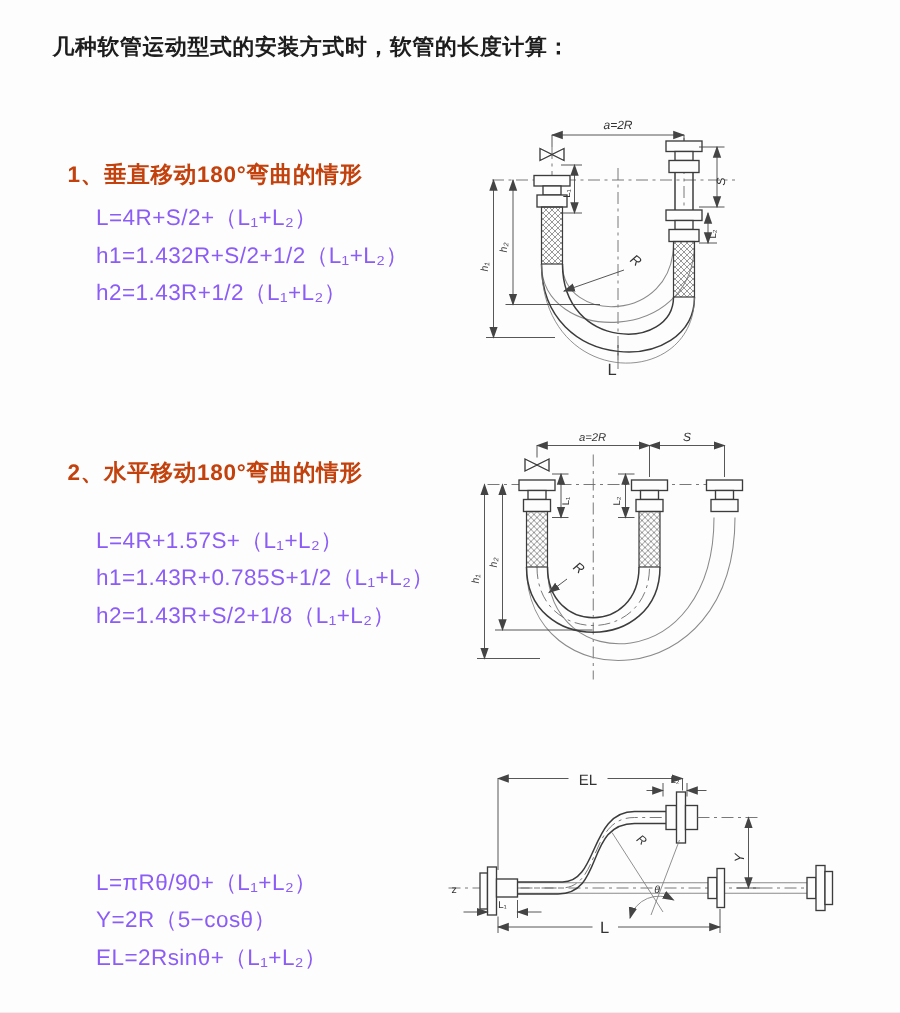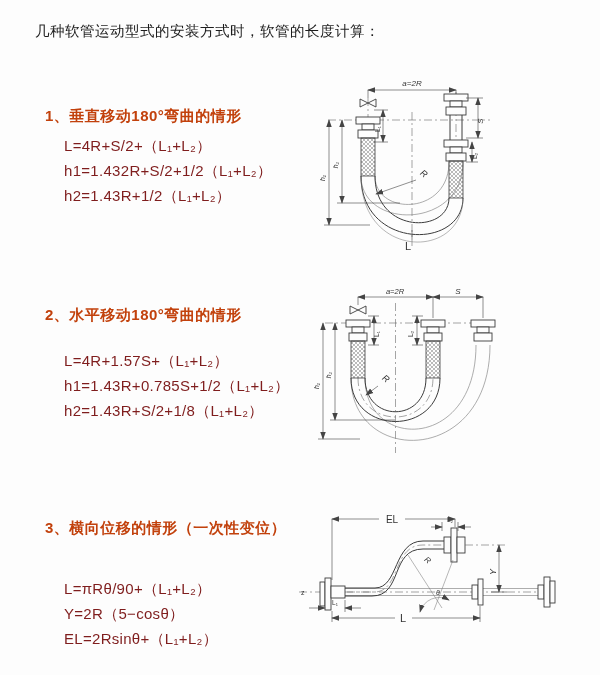--- a/index.html
+++ b/index.html
@@ -4,29 +4,29 @@
 <style>
   html,body { margin:0; padding:0; background:#ffffff; }
   .page {
     position:relative; width:600px; height:675px; background:#fdfdfd;
     font-family:"Liberation Sans","DejaVu Sans",sans-serif; color:#222;
     overflow:hidden;
     border-right:1px solid #e6e6e6; border-bottom:2px solid #e0e0e0;
   }
   .title {
     position:absolute; left:35px; top:22px;
-    font-size:14.5px; font-weight:normal; letter-spacing:0.5px; color:#1d1d1d;
+    font-size:14.5px; font-weight:bold; letter-spacing:0.5px; color:#1d1d1d;
   }
   .sec-heading {
     position:absolute; left:45px;
     font-size:15px; font-weight:bold; letter-spacing:0.5px; color:#c2410c;
   }
   .formulas {
     position:absolute; left:64px;
-    font-size:15px; color:#7f1d1d; letter-spacing:0.3px;
+    font-size:15px; color:#8b5cf6; letter-spacing:0.3px;
   }
   .formulas .fline { height:25px; line-height:25px; white-space:pre; }
   svg.diag { position:absolute; }
   svg.diag text { font-family:"Liberation Sans","DejaVu Sans",sans-serif; fill:#333; }
   .obj   { stroke:#3c3c3c; stroke-width:1; fill:none; }
   .objf  { stroke:#3c3c3c; stroke-width:0.9; fill:#fdfdfd; }
   .ghost { stroke:#8a8a8a; stroke-width:0.7; fill:none; }
   .dim   { stroke:#444; stroke-width:0.6; fill:none; }
   .cline { stroke:#6a6a6a; stroke-width:0.6; fill:none; stroke-dasharray:8 3 2 3; }
   .thin  { stroke:#7a7a7a; stroke-width:0.55; fill:none; }
@@ -45,21 +45,20 @@
     <div class="fline">h2=1.43R+1/2（L₁+L₂）</div>
   </div>
 
   <div class="sec-heading" style="top:306px">2、水平移动180°弯曲的情形</div>
   <div class="formulas" style="top:348px">
     <div class="fline">L=4R+1.57S+（L₁+L₂）</div>
     <div class="fline">h1=1.43R+0.785S+1/2（L₁+L₂）</div>
     <div class="fline">h2=1.43R+S/2+1/8（L₁+L₂）</div>
   </div>
 
-  <div class="sec-heading" style="top:519px">3、横向位移的情形（一次性变位）</div>
   <div class="formulas" style="top:576px">
     <div class="fline">L=πRθ/90+（L₁+L₂）</div>
     <div class="fline">Y=2R（5−cosθ）</div>
     <div class="fline">EL=2Rsinθ+（L₁+L₂）</div>
   </div>
 
   <svg class="diag" style="left:300px; top:72px" width="300" height="195" viewBox="0 0 300 195">
     <defs>
       <marker id="ar1" viewBox="0 0 10 10" refX="9" refY="5" markerUnits="userSpaceOnUse" markerWidth="8" markerHeight="8" orient="auto-start-reverse">
         <path d="M0,1.5 L10,5 L0,8.5 Z" fill="#444"></path>

